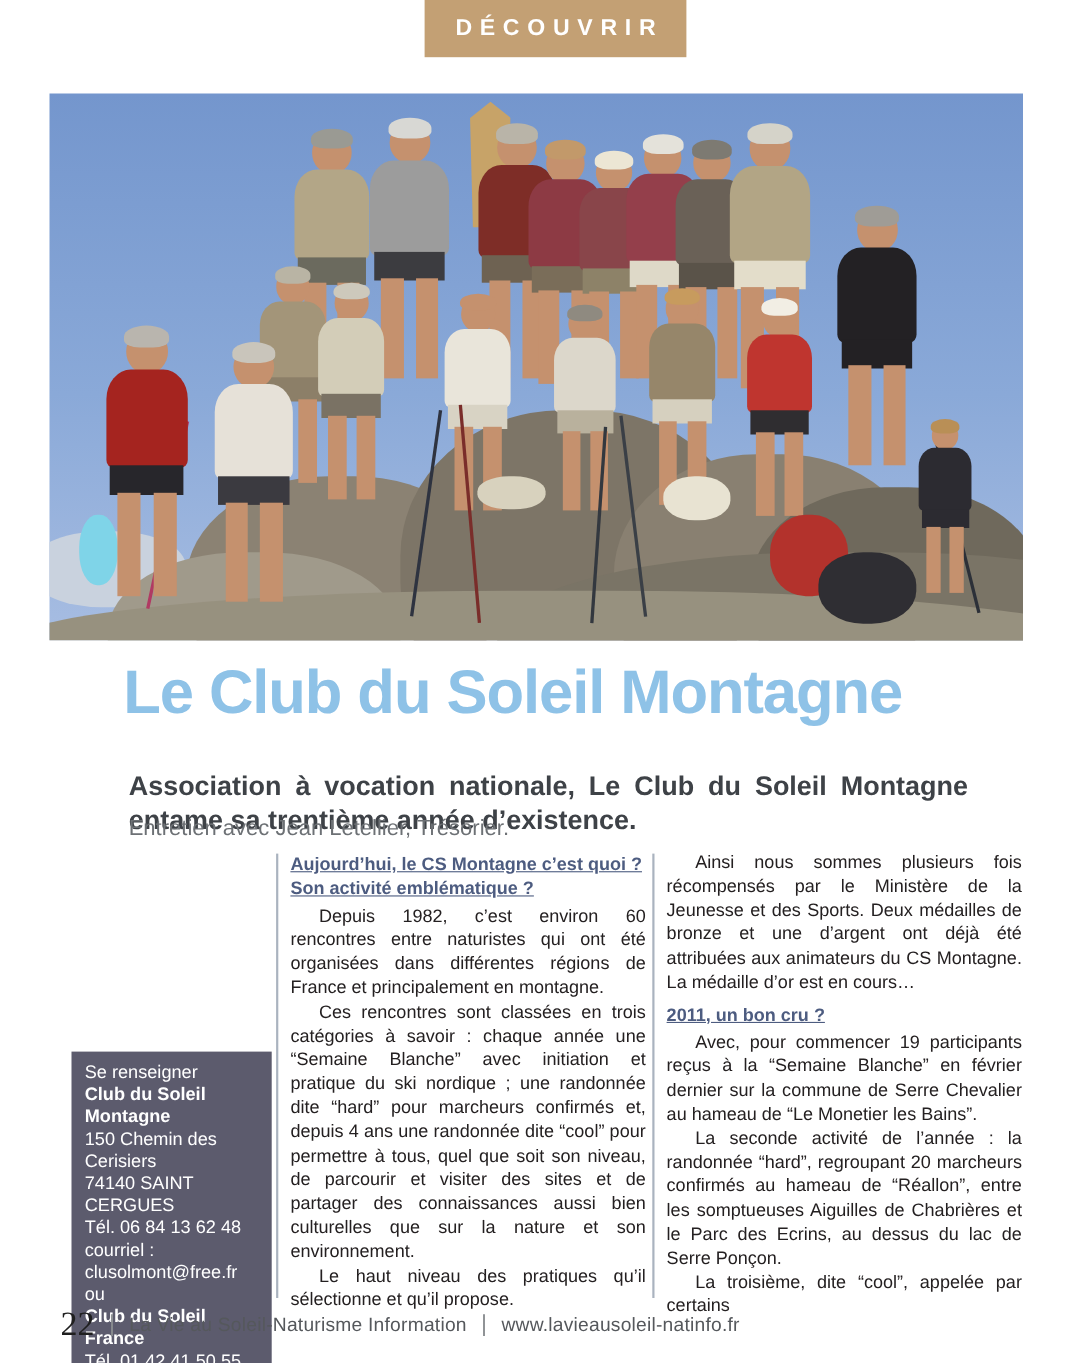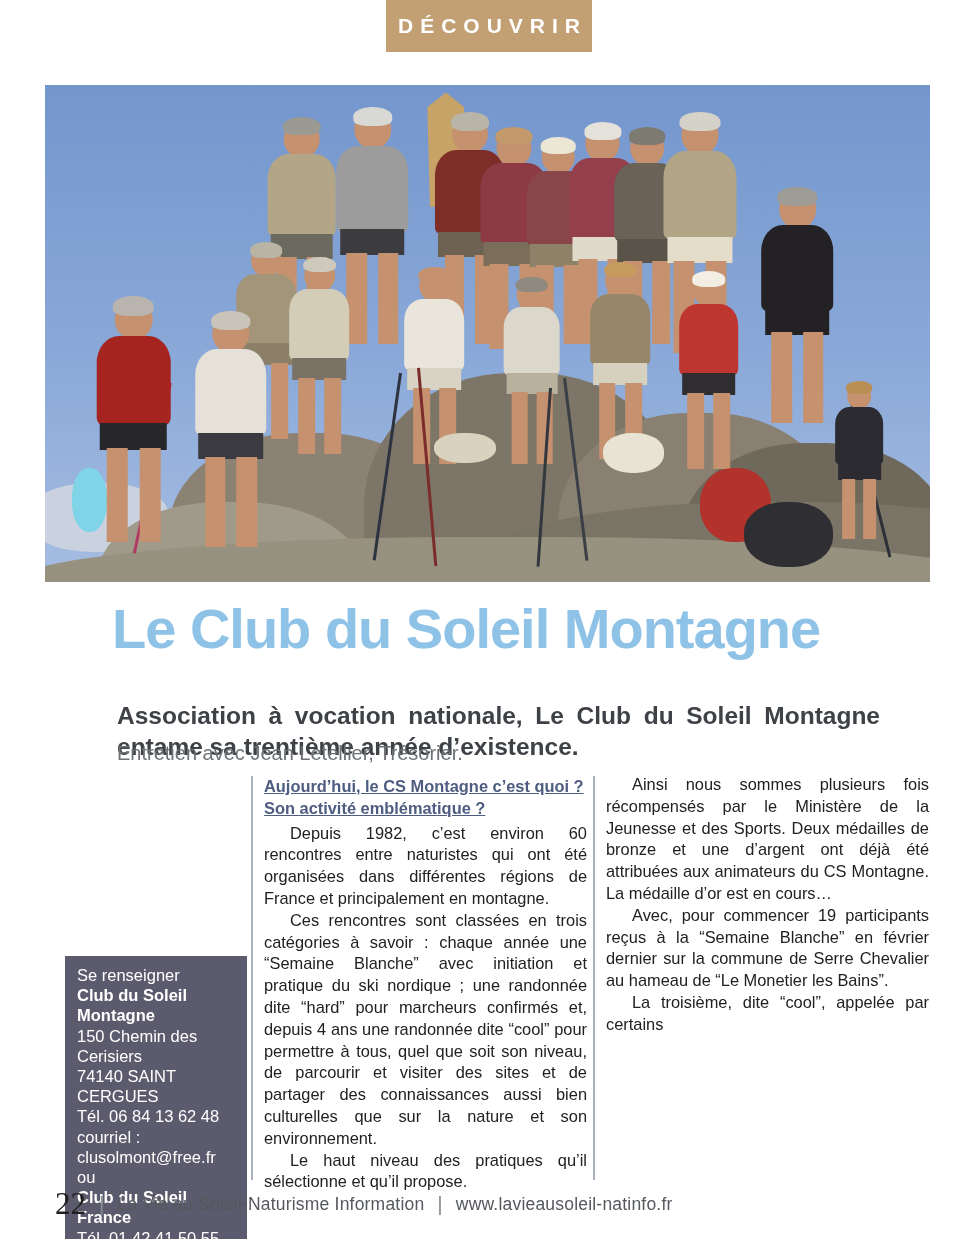--- a/index.html
+++ b/index.html
@@ -1,21 +1,21 @@
 <!DOCTYPE html>
 <html lang="fr" style="--banner: #c3a074; --title: #8ec2e7; --head: #4d5c80; --body: #242021; --ibox: #5c5b6d; --rule: #aab3bf;"><head>
 <meta charset="utf-8">
 <style>
   html,body{margin:0;padding:0;}
   body{
     width:974px;height:1239px;position:relative;background:#ffffff;
     font-family:"Liberation Sans", sans-serif;overflow:hidden;
   }
   .banner{
-    position:absolute;left:386px;top:0;width:206px;height:52px;
+    position:absolute;left:386px;top:0;width:238px;height:52px;
     background:var(--banner,#c3a074);display:flex;align-items:center;justify-content:center;
   }
   .banner span{color:#ffffff;font-size:21px;font-weight:bold;letter-spacing:7px;padding-left:7px;}
   .photo{
     position:absolute;left:45px;top:85px;width:885px;height:497px;overflow:hidden;
     background:linear-gradient(#7496cd, #8aa9d8 55%, #a7bde2);
   }
   .photo *{position:absolute;}
   .title{
     position:absolute;left:112px;top:596px;width:775px;margin:0;
@@ -251,21 +251,23 @@
 
 <div class="col col-center">
   <p class="h">Aujourd’hui, le CS Montagne c’est quoi ? Son activité emblématique ?</p>
   <p class="p">Depuis 1982, c’est environ 60 rencontres entre naturistes qui ont été organisées dans différentes régions de France et principalement en montagne.</p>
   <p class="p">Ces rencontres sont classées en trois catégories à savoir : chaque année une “Semaine Blanche” avec initiation et pratique du ski nordique ; une randonnée dite “hard” pour marcheurs confirmés et, depuis 4 ans une randonnée dite “cool” pour permettre à tous, quel que soit son niveau, de parcourir et visiter des sites et de partager des connaissances aussi bien culturelles que sur la nature et son environnement.</p>
   <p class="p">Le haut niveau des pratiques qu’il sélectionne et qu’il propose.</p>
 </div>
 
 <div class="col col-right">
   <p class="p">Ainsi nous sommes plusieurs fois récompensés par le Ministère de la Jeunesse et des Sports.  Deux médailles de bronze et une d’argent  ont déjà été attribuées aux animateurs du CS Montagne. La médaille d’or est en cours…</p>
+  <p class="h">2011, un bon cru ?</p>
   <p class="p">Avec, pour commencer 19  participants reçus à la “Semaine Blanche” en février dernier sur la commune de Serre Chevalier au hameau de “Le Monetier les Bains”.</p>
+  <p class="p">La seconde activité de l’année : la randonnée “hard”, regroupant 20 marcheurs confirmés au hameau de “Réallon”, entre les somptueuses Aiguilles de Chabrières et le Parc des Ecrins, au dessus du lac de Serre Ponçon.</p>
   <p class="p">La troisième, dite “cool”, appelée par certains</p>
 </div>
 
 <div class="footer">
   <span class="pagenum">22</span>
   <span class="fsep">|</span>
   <span class="fpub">La Vie au Soleil-Naturisme Information</span>
   <span class="fsep">|</span>
   <span class="furl">www.lavieausoleil-natinfo.fr</span>
 </div>

